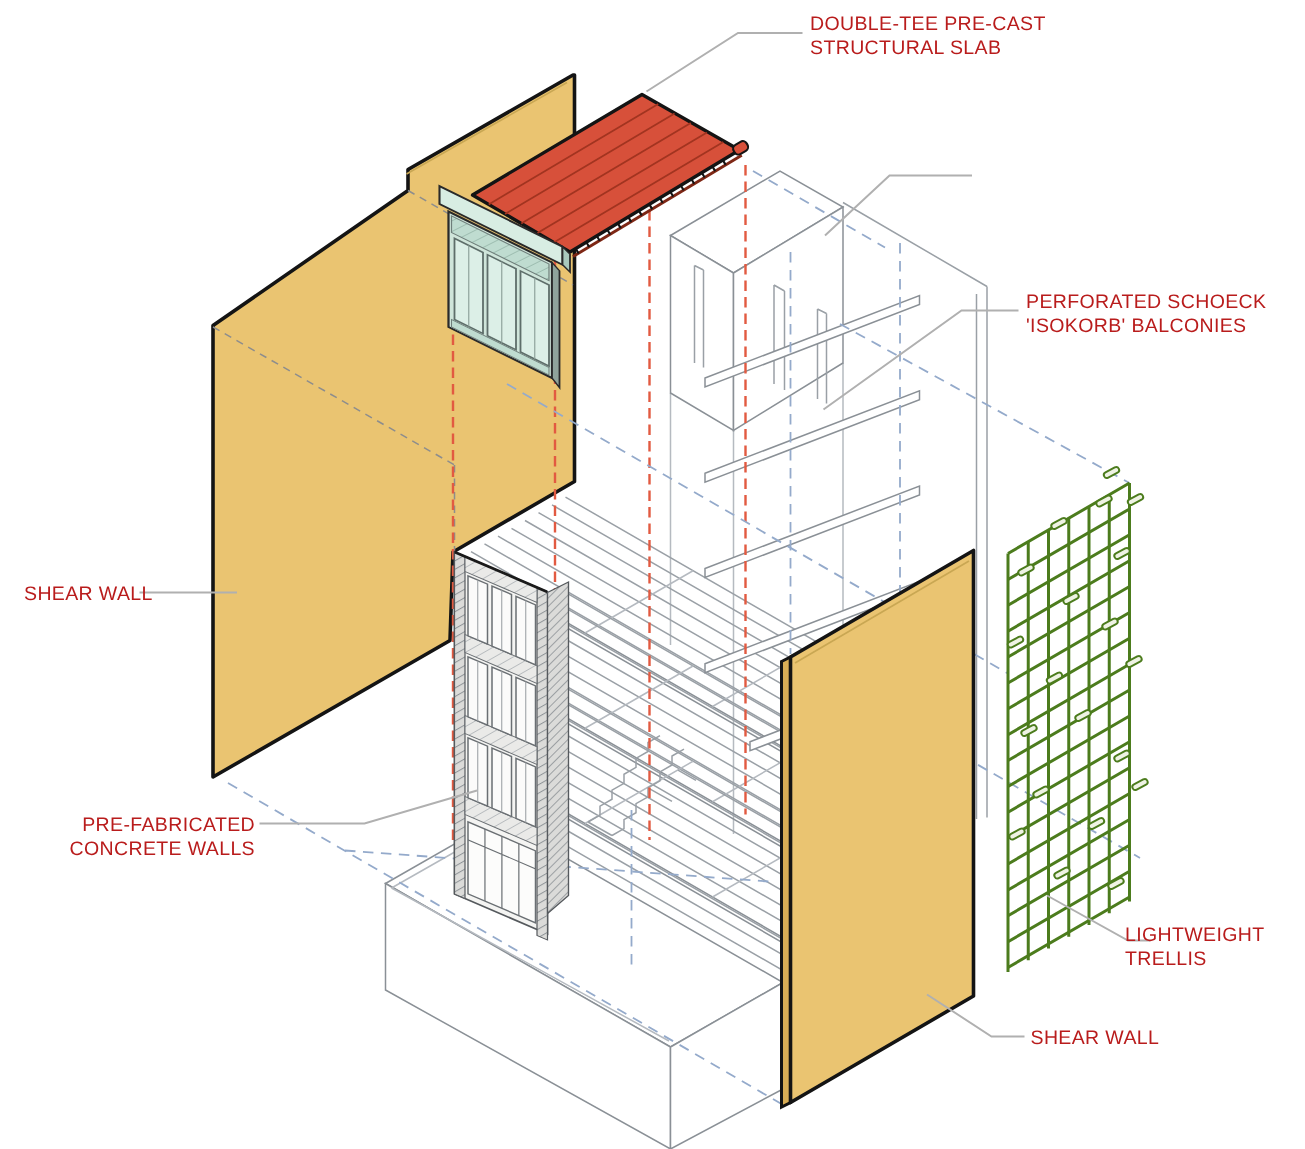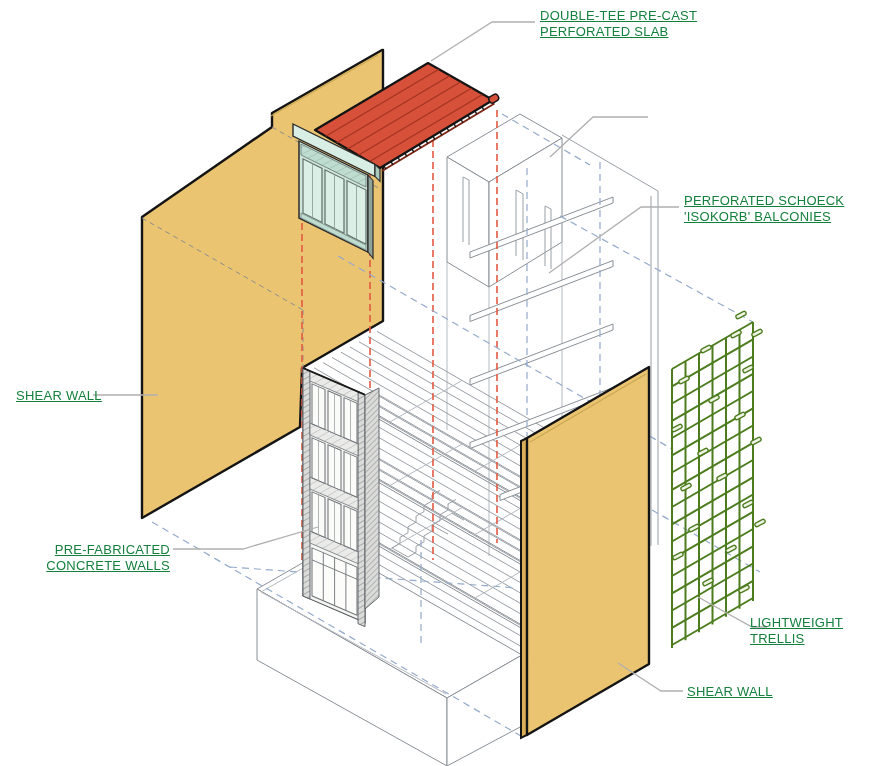--- a/index.html
+++ b/index.html
@@ -1,20 +1,20 @@
 <!DOCTYPE html>
 <html><head>
 <meta charset="utf-8">
 <style>
   html,body{margin:0;padding:0;background:#ffffff;}
   #stage{position:relative;width:870px;height:766px;background:#ffffff;overflow:hidden;
          font-family:"Liberation Sans",sans-serif;}
   #drawing{position:absolute;left:0;top:0;}
-  .label{position:absolute;font-size:13px;line-height:15.5px;color:#15803d;
-         letter-spacing:.25px;white-space:nowrap;text-decoration:underline;}
+  .label{position:absolute;font-size:13px;line-height:15.5px;color:#b91c1c;
+         letter-spacing:.25px;white-space:nowrap;}
   .label span{display:block;}
   .label.r{text-align:right;}
 </style>
 </head>
 <body>
 
 <div id="stage">
 
 <svg id="drawing" width="870" height="766" viewBox="0 0 870 766">
   <defs>
@@ -208,21 +208,21 @@
     <polyline points="679,207 641,207 549,273"></polyline>
     <polyline points="93,395 158,395"></polyline>
     <polyline points="173,549 243,549 318,527"></polyline>
     <polyline points="767,627 752,627 698,597"></polyline>
     <polyline points="683,691 661,691 618,663"></polyline>
   </g>
 </svg>
 
 <div class="label" style="left:540px;top:8px">
   <span>DOUBLE-TEE PRE-CAST</span>
-  <span>PERFORATED SLAB</span>
+  <span>STRUCTURAL SLAB</span>
 </div>
 
 
 <div class="label" style="left:684px;top:193px">
   <span>PERFORATED SCHOECK</span>
   <span>'ISOKORB' BALCONIES</span>
 </div>
 
 <div class="label" style="left:16px;top:388px">
   <span>SHEAR WALL</span>

